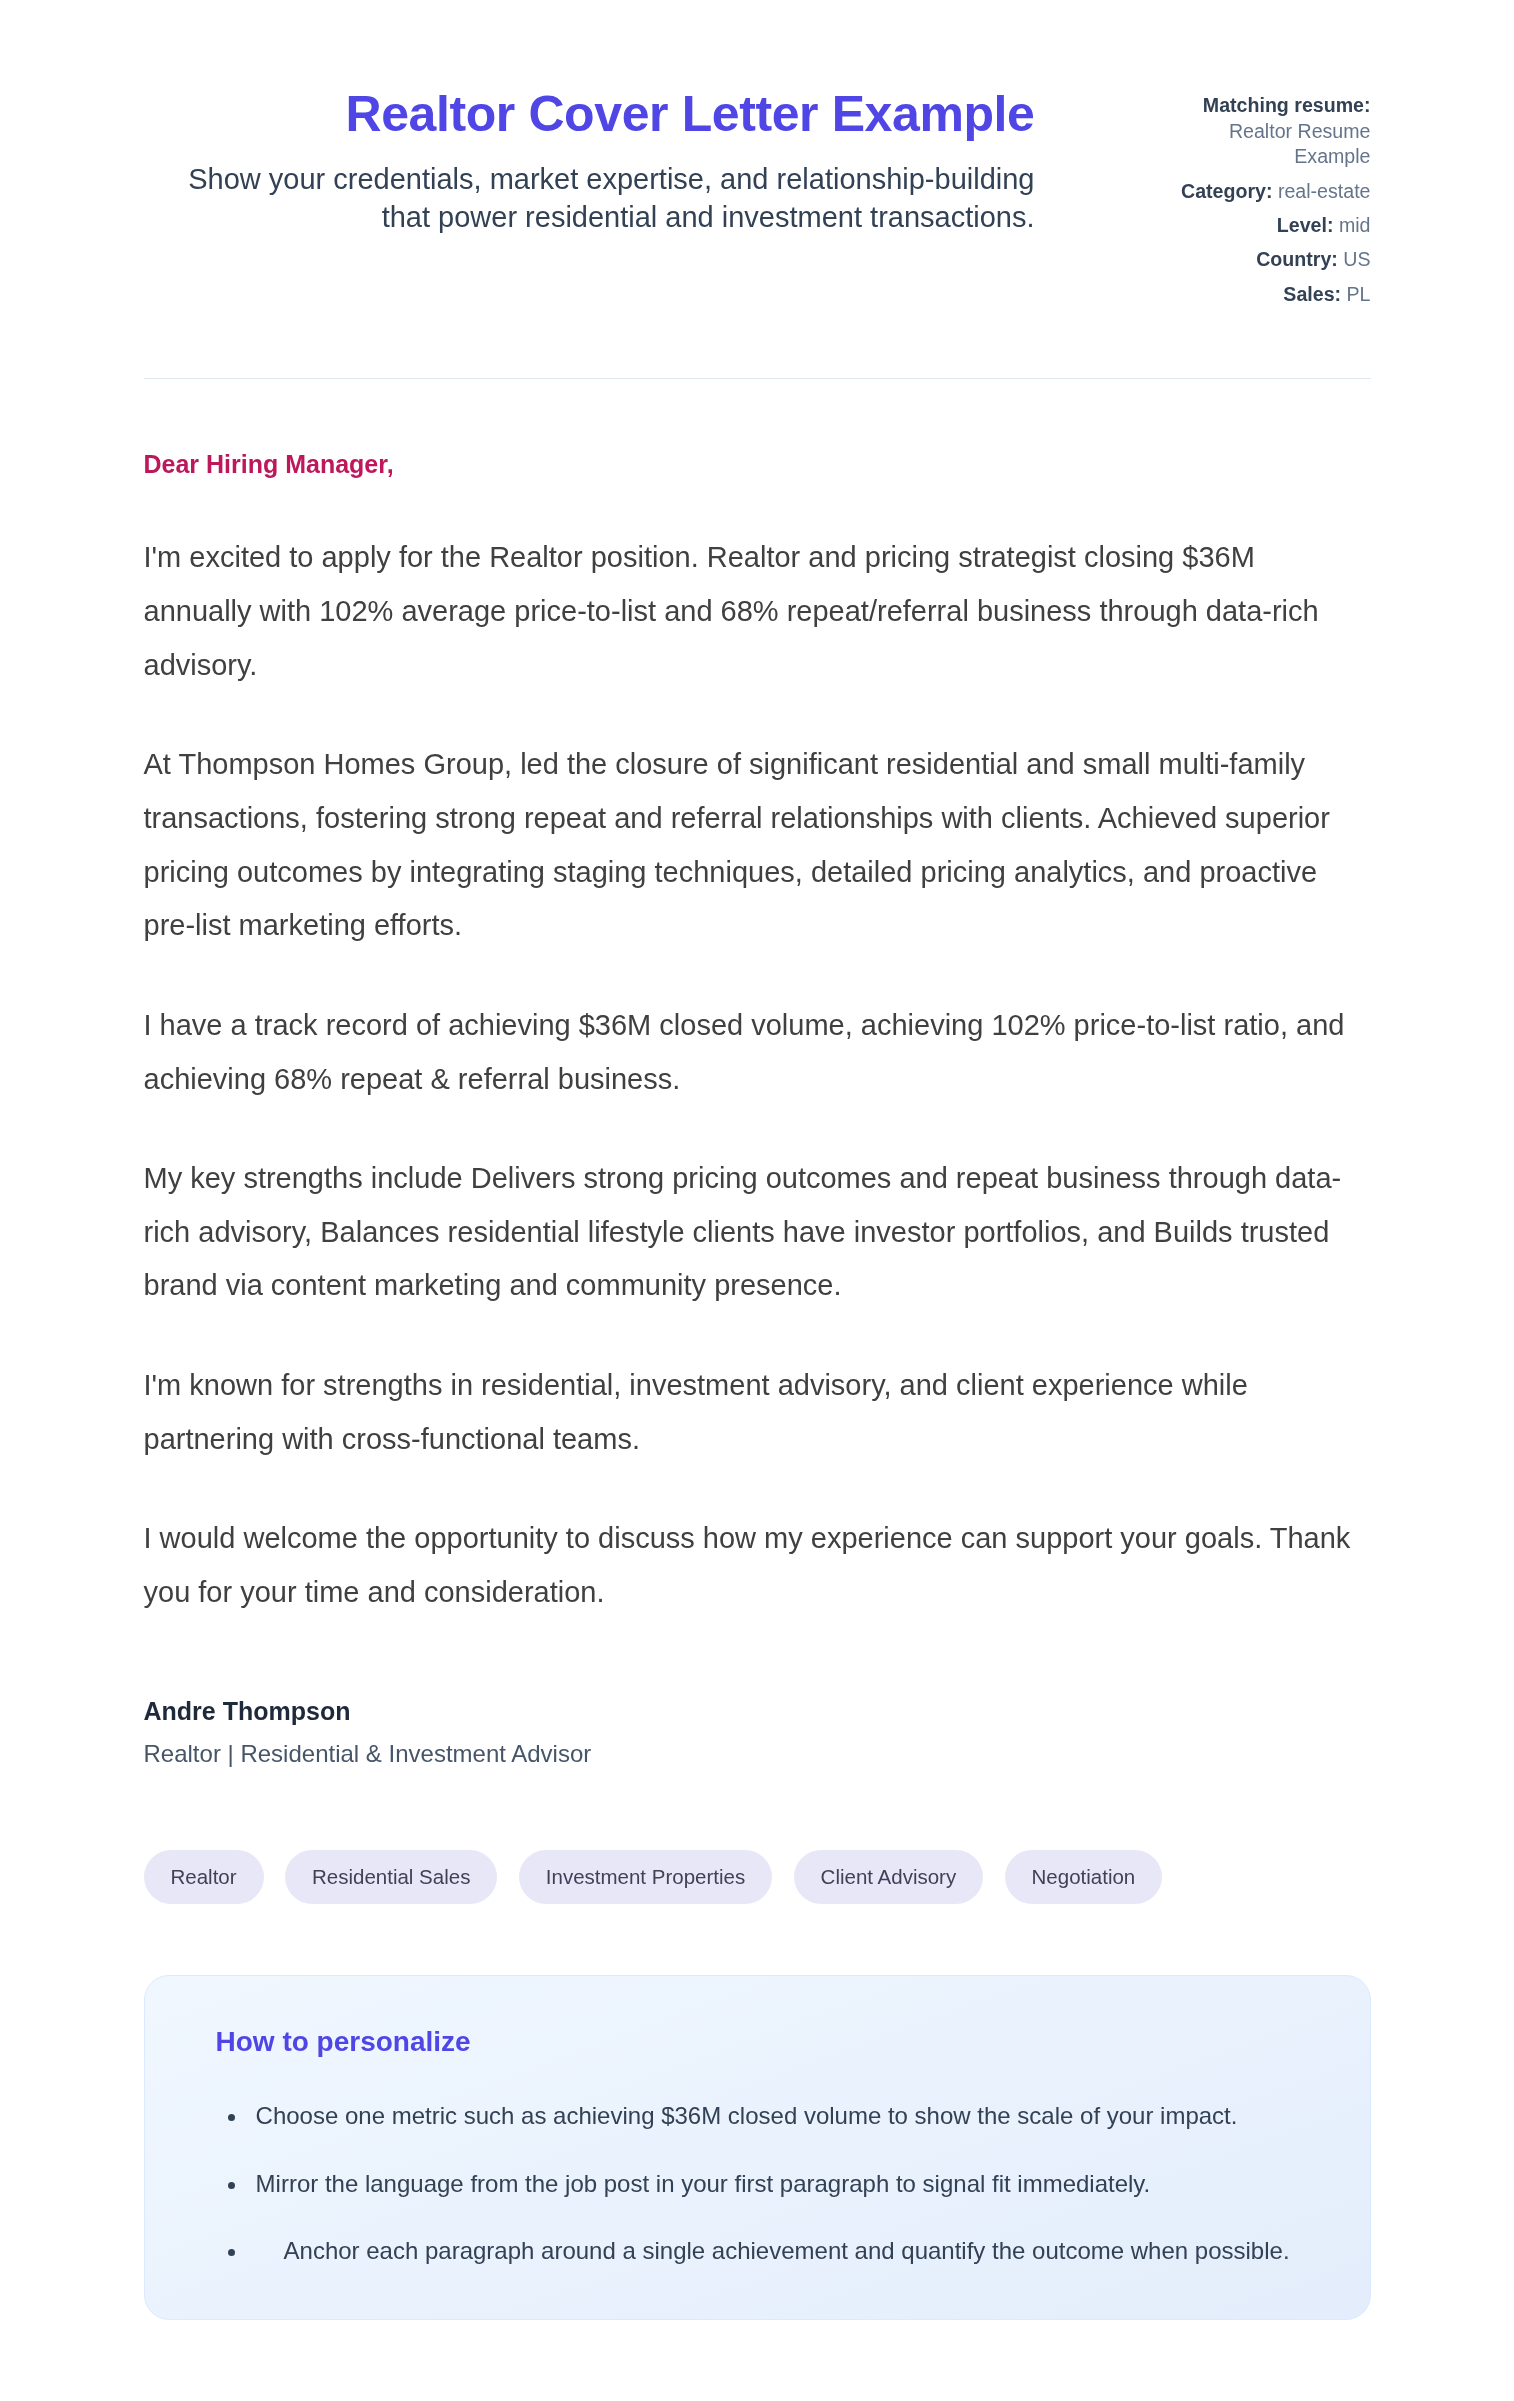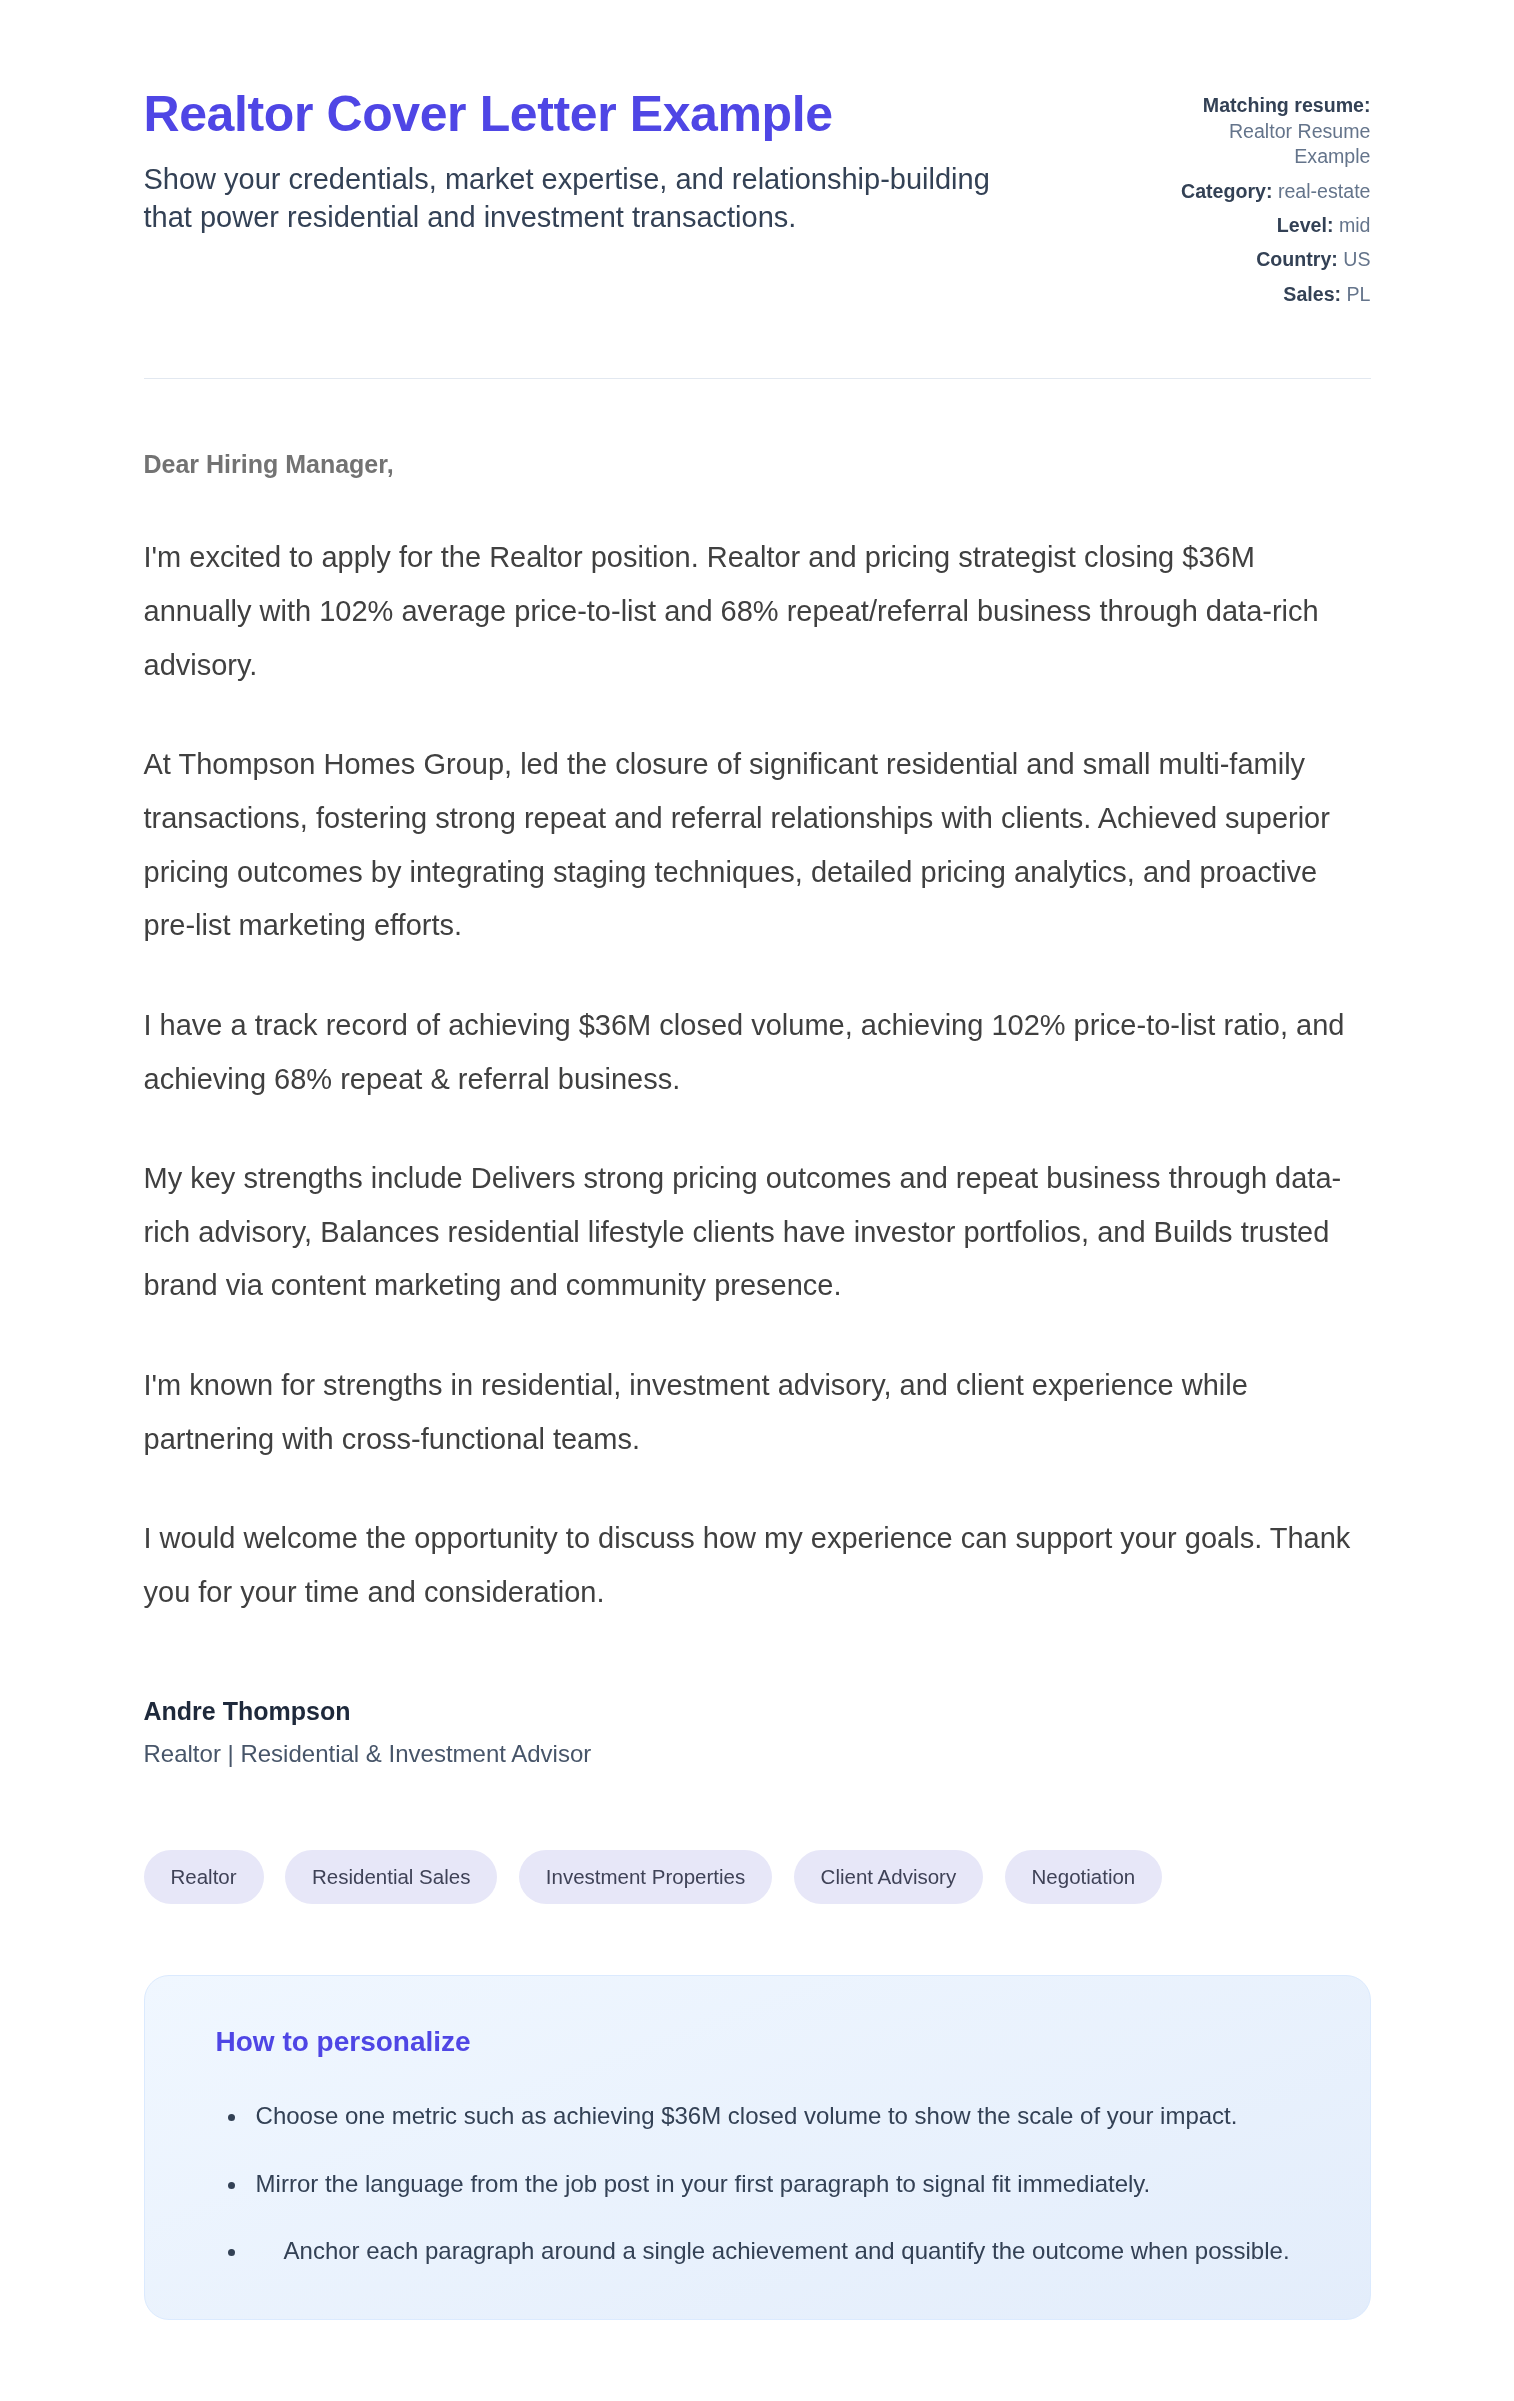--- a/index.html
+++ b/index.html
@@ -22,21 +22,21 @@
   }
 
   
   .header {
     display: flex;
     justify-content: space-between;
     align-items: flex-start;
     padding-bottom: 62px;
     border-bottom: 1.8px solid #e2e8f0;
   }
-  .header-left { max-width: 891px; }
+  .header-left { max-width: 891px; text-align: right; }
   .page-title {
     font-size: 50px;
     font-weight: 800;
     color: #4f46e5;
     letter-spacing: -0.4px;
     line-height: 1.15;
   }
   .page-subtitle {
     margin-top: 16px;
     font-size: 29px;
@@ -54,21 +54,21 @@
     padding-top: 7.1px;
   }
   .meta-item { margin-bottom: 9px; }
   .meta-label { font-weight: 700; color: #334155; }
 
   
   .letter { padding-top: 71px; }
   .greeting {
     font-size: 25px;
     font-weight: 700;
-    color: #737373;
+    color: #be185d;
     margin-bottom: 52px;
   }
   .letter p.body-para {
     font-size: 29px;
     line-height: 1.85;
     color: #404040;
     margin-bottom: 46px;
   }
   .signature-name {
     margin-top: 77px;

